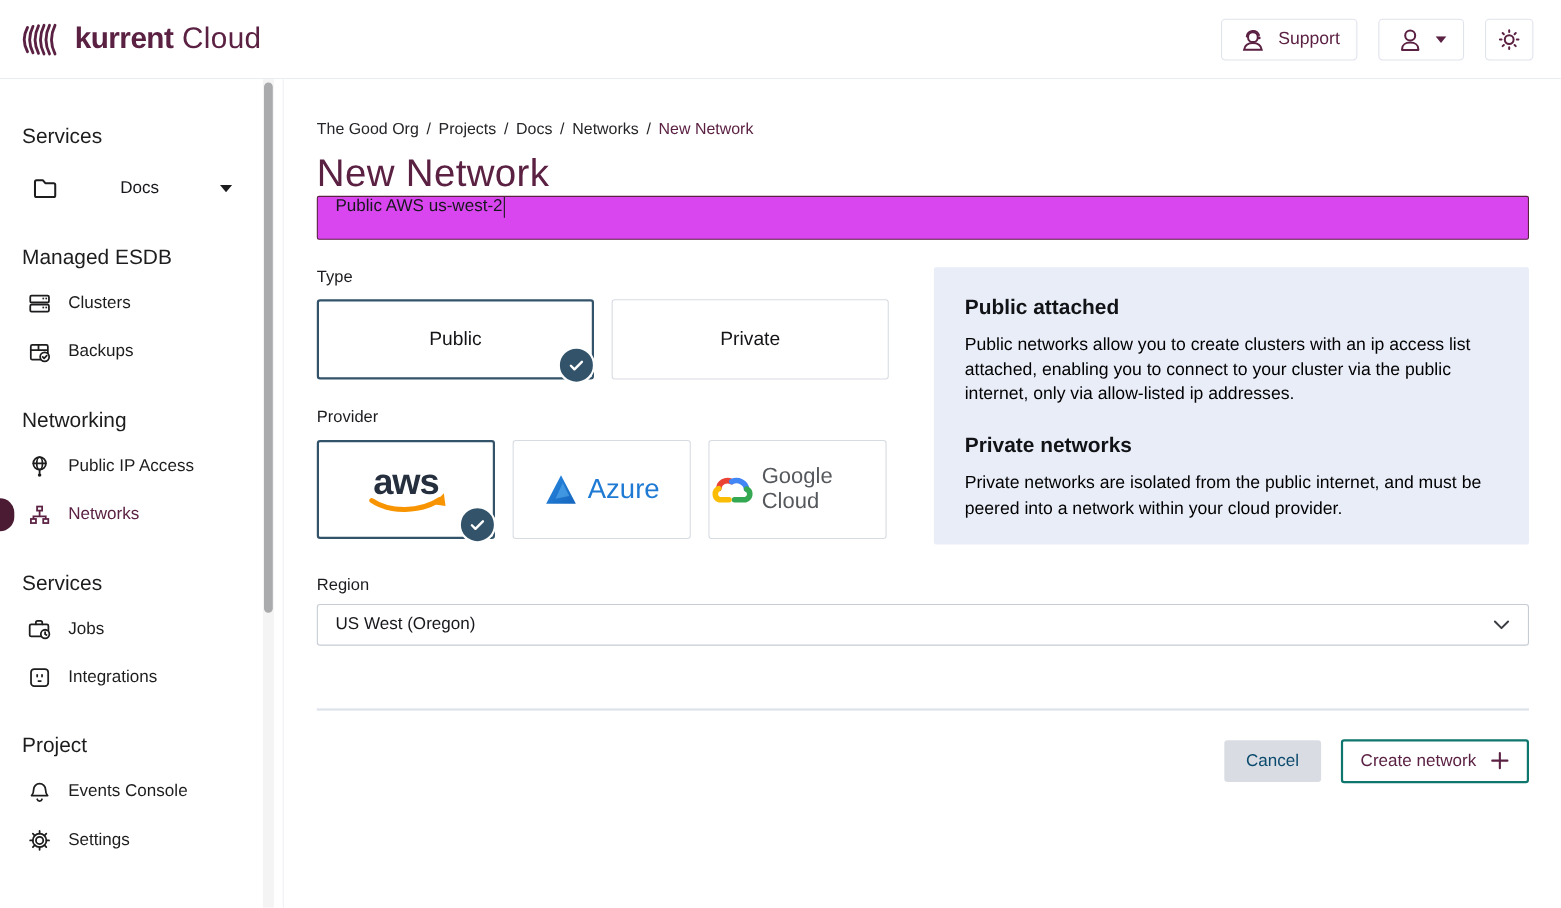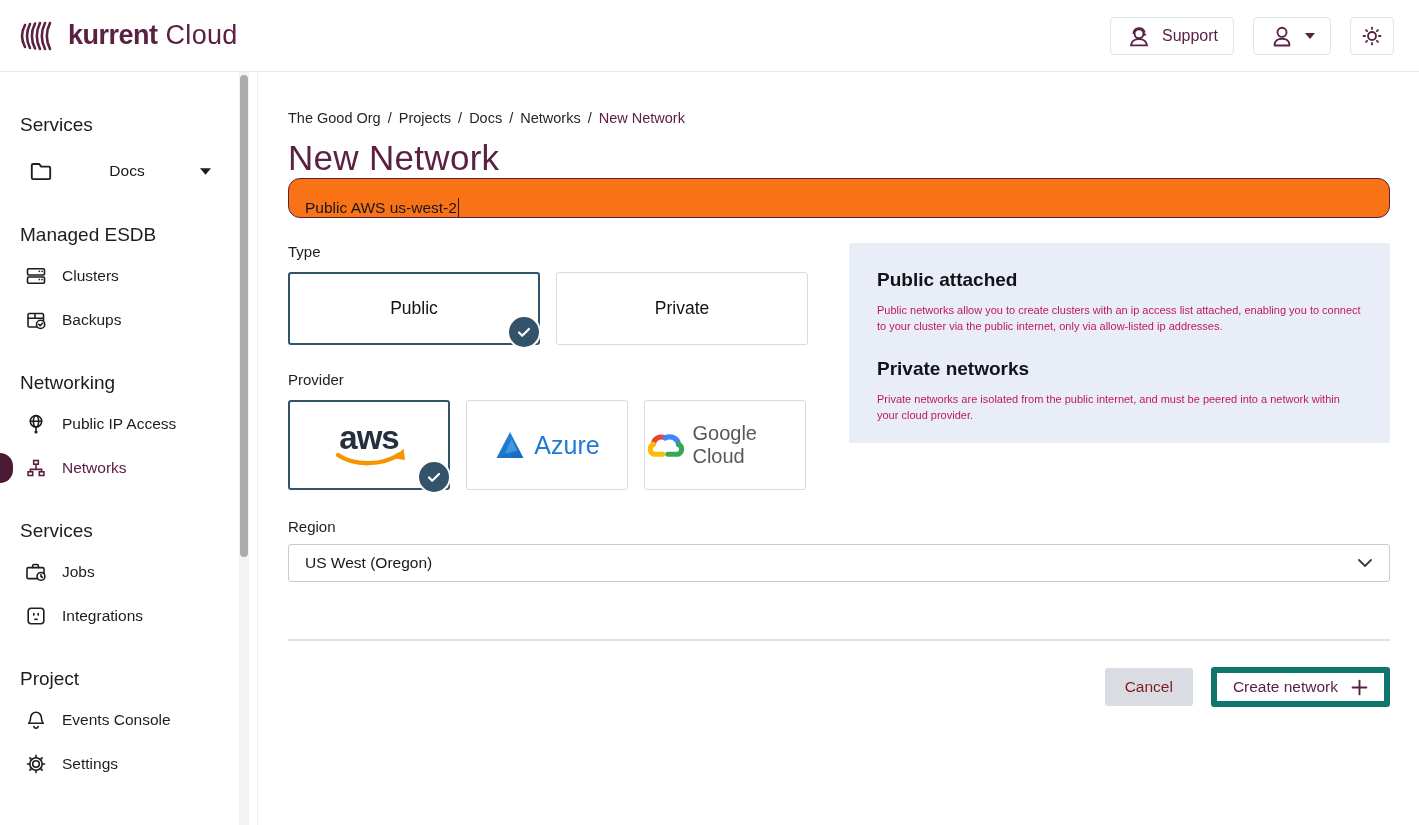--- a/index.html
+++ b/index.html
@@ -66,22 +66,22 @@
   
   .main { flex:1; padding:0 29px 0 30px; background:#fff; }
   .breadcrumb { margin-top:38px; font-size:14.5px; color:#26262a; display:flex; gap:7px; flex-wrap:wrap; }
   .breadcrumb .crumb { cursor:pointer; }
   .breadcrumb .sep { color:#26262a; }
   .breadcrumb .current { color:#5b2143; }
   .page-title { margin:12px 0 0; font-size:35px; font-weight:300; color:#5b2143; letter-spacing:0.3px; }
 
   .field-label { font-size:15px; color:#1c1c20; margin:30px 0 9px; }
   .text-input {
-    height:40px; border:1px solid #5b2143; border-radius:12px; background:#f97316;
-    display:flex; align-items:flex-end; padding:0 16px; font-size:15.5px; cursor:text;
+    height:40px; border:1px solid #5b2143; border-radius:2px; background:#d946ef;
+    display:flex; align-items:flex-start; padding:0 16px; font-size:15.5px; cursor:text;
   }
   .caret { display:inline-block; width:1.5px; height:19px; background:#1b1b1b; margin-left:1px; }
 
   .columns { display:flex; gap:41px; margin-top:25px; }
   .col-left { width:520px; flex:0 0 520px; }
   .col-right { width:541px; flex:0 0 541px; }
   .group-label { font-size:15px; color:#1c1c20; margin:0 0 12px; }
   .provider-label { margin-top:26px; }
 
   .card-row { display:flex; gap:16px; }
@@ -97,36 +97,36 @@
     background:#32536a; border:2px solid #ffffff; border-radius:50%;
     display:flex; align-items:center; justify-content:center;
   }
 
   .aws-logo { display:flex; flex-direction:column; align-items:center; }
   .azure-logo { display:flex; align-items:center; gap:8px; color:#1f7ad4; font-size:25px; }
   .google-logo { display:flex; align-items:center; gap:7px; color:#55585c; font-size:20px; }
 
   .info-panel { background:#e9edf8; border-radius:2px; padding:26px 28px 20px; }
   .info-heading { margin:0 0 12px; font-size:19px; font-weight:700; color:#121317; }
-  .info-body { margin:0 0 24px; font-size:11px; line-height:1.42; color:#be185d; }
+  .info-body { margin:0 0 24px; font-size:16px; line-height:1.42; color:#000000; }
   .info-body:last-child { margin-bottom:0; }
 
   .region-label { margin-top:28px; }
   .select-input {
     height:38px; border:1px solid #c6ccd4; border-radius:3px; background:#fff;
     display:flex; align-items:center; justify-content:space-between;
     padding:0 16px; font-size:15.5px; cursor:pointer;
   }
 
   .divider { height:2px; background:#dde3ea; margin-top:57px; }
   .actions { display:flex; justify-content:flex-end; align-items:center; gap:18px; margin-top:26px; }
   .btn { font-family:inherit; font-size:15.5px; border-radius:3px; cursor:pointer; }
-  .btn-cancel { background:#d9dde3; color:#7f1d1d; border:none; height:38px; padding:0 20px; }
+  .btn-cancel { background:#d9dde3; color:#0c4a6e; border:none; height:38px; padding:0 20px; }
   .btn-create {
-    background:#fff; color:#5b2143; border:6px solid #0f766e; height:40px; padding:4px 16px;
+    background:#fff; color:#5b2143; border:2px solid #0f766e; height:40px; padding:4px 16px;
     display:flex; align-items:center; gap:13px;
   }
 </style>
 </head>
 <body>
 
 <div class="header">
   <div class="logo">
     <span>
       <svg width="38" height="40" viewBox="0 0 38 40" fill="none" stroke="#5b2143" stroke-width="2.6" stroke-linecap="round">

